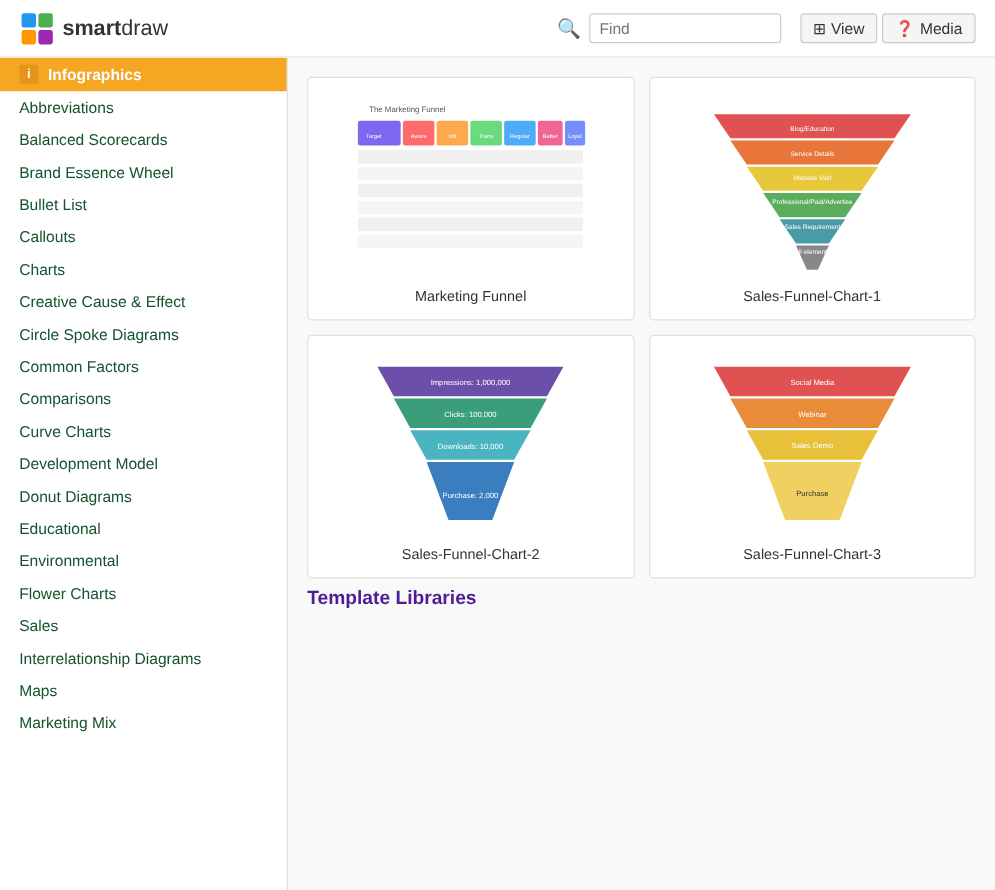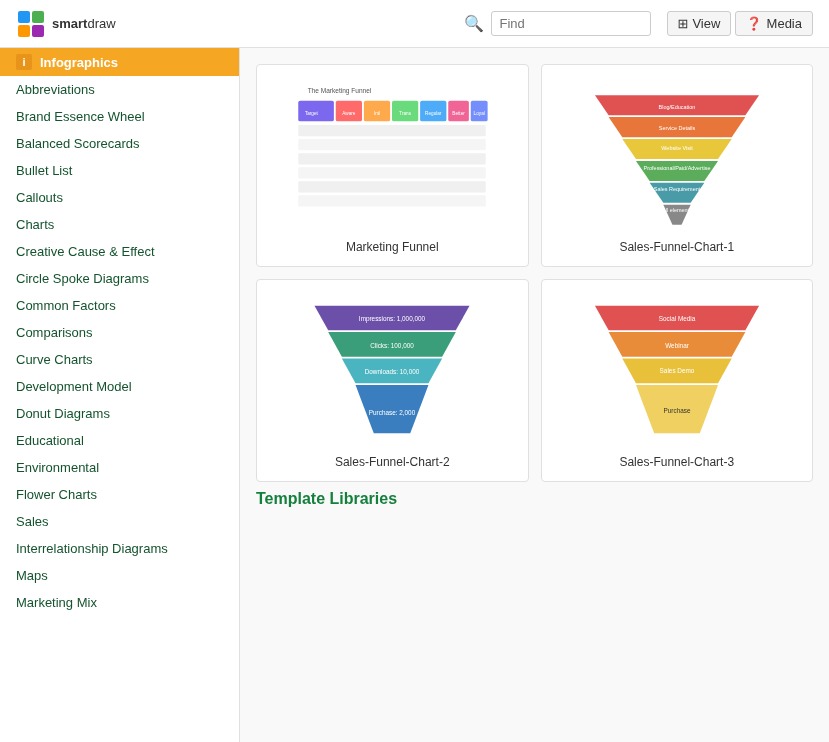--- a/index.html
+++ b/index.html
@@ -5,21 +5,21 @@
     * { box-sizing: border-box; margin: 0; padding: 0; }
     body { font-family: -apple-system, BlinkMacSystemFont, 'Segoe UI', Arial, sans-serif; font-size: 13px; background: #fff; width: 829px; height: 742px; overflow: hidden; display: flex; flex-direction: column; }
 
     
     .header {
       display: flex; align-items: center; padding: 0 16px; height: 48px;
       background: #fff; border-bottom: 1px solid #e0e0e0; flex-shrink: 0;
     }
     .logo-area { display: flex; align-items: center; gap: 6px; }
     .logo-icon { width: 30px; height: 30px; }
-    .logo-text { font-size: 13px; font-weight: 300; color: #333; }
+    .logo-text { font-size: 18px; font-weight: 300; color: #333; }
     .logo-text strong { font-weight: 700; color: #333; }
     .header-spacer { flex: 1; }
     .search-area { display: flex; align-items: center; gap: 6px; }
     .search-icon-btn { background: none; border: none; cursor: pointer; color: #555; font-size: 16px; }
     .search-input {
       border: 1px solid #ccc; border-radius: 3px; padding: 4px 8px;
       font-size: 13px; width: 160px; color: #999;
     }
     .toolbar-right { display: flex; align-items: center; gap: 4px; margin-left: 16px; }
     .view-btn {
@@ -69,21 +69,21 @@
     .template-card {
       background: #fff; border: 1px solid #e0e0e0; border-radius: 4px;
       padding: 12px; display: flex; flex-direction: column; align-items: center;
       cursor: pointer; min-height: 200px; justify-content: space-between;
     }
     .template-visual { flex: 1; display: flex; align-items: center; justify-content: center; width: 100%; }
     .template-label { font-size: 12px; color: #333; margin-top: 8px; text-align: center; }
 
     
     .section-title {
-      font-size: 16px; font-weight: 600; color: #15803d; margin-bottom: 12px;
+      font-size: 16px; font-weight: 600; color: #4c1d95; margin-bottom: 12px;
       padding-top: 8px;
     }
   </style>
 </head>
 <body>
 
 <header class="header">
   <div class="logo-area">
     <svg class="logo-icon" viewBox="0 0 30 30" xmlns="http://www.w3.org/2000/svg">
       <rect x="2" y="2" width="12" height="12" rx="2" fill="#2196F3"></rect>
@@ -113,22 +113,22 @@
 </header>
 
 <div class="main-layout">
 
   <nav class="sidebar">
     <div class="sidebar-item active">
       <span class="info-icon">i</span>
       <span>Infographics</span>
     </div>
     <div class="sidebar-item">Abbreviations</div>
+    <div class="sidebar-item">Balanced Scorecards</div>
     <div class="sidebar-item">Brand Essence Wheel</div>
-    <div class="sidebar-item">Balanced Scorecards</div>
     <div class="sidebar-item">Bullet List</div>
     <div class="sidebar-item">Callouts</div>
     <div class="sidebar-item">Charts</div>
     <div class="sidebar-item">Creative Cause &amp; Effect</div>
     <div class="sidebar-item">Circle Spoke Diagrams</div>
     <div class="sidebar-item">Common Factors</div>
     <div class="sidebar-item">Comparisons</div>
     <div class="sidebar-item">Curve Charts</div>
     <div class="sidebar-item">Development Model</div>
     <div class="sidebar-item">Donut Diagrams</div>

